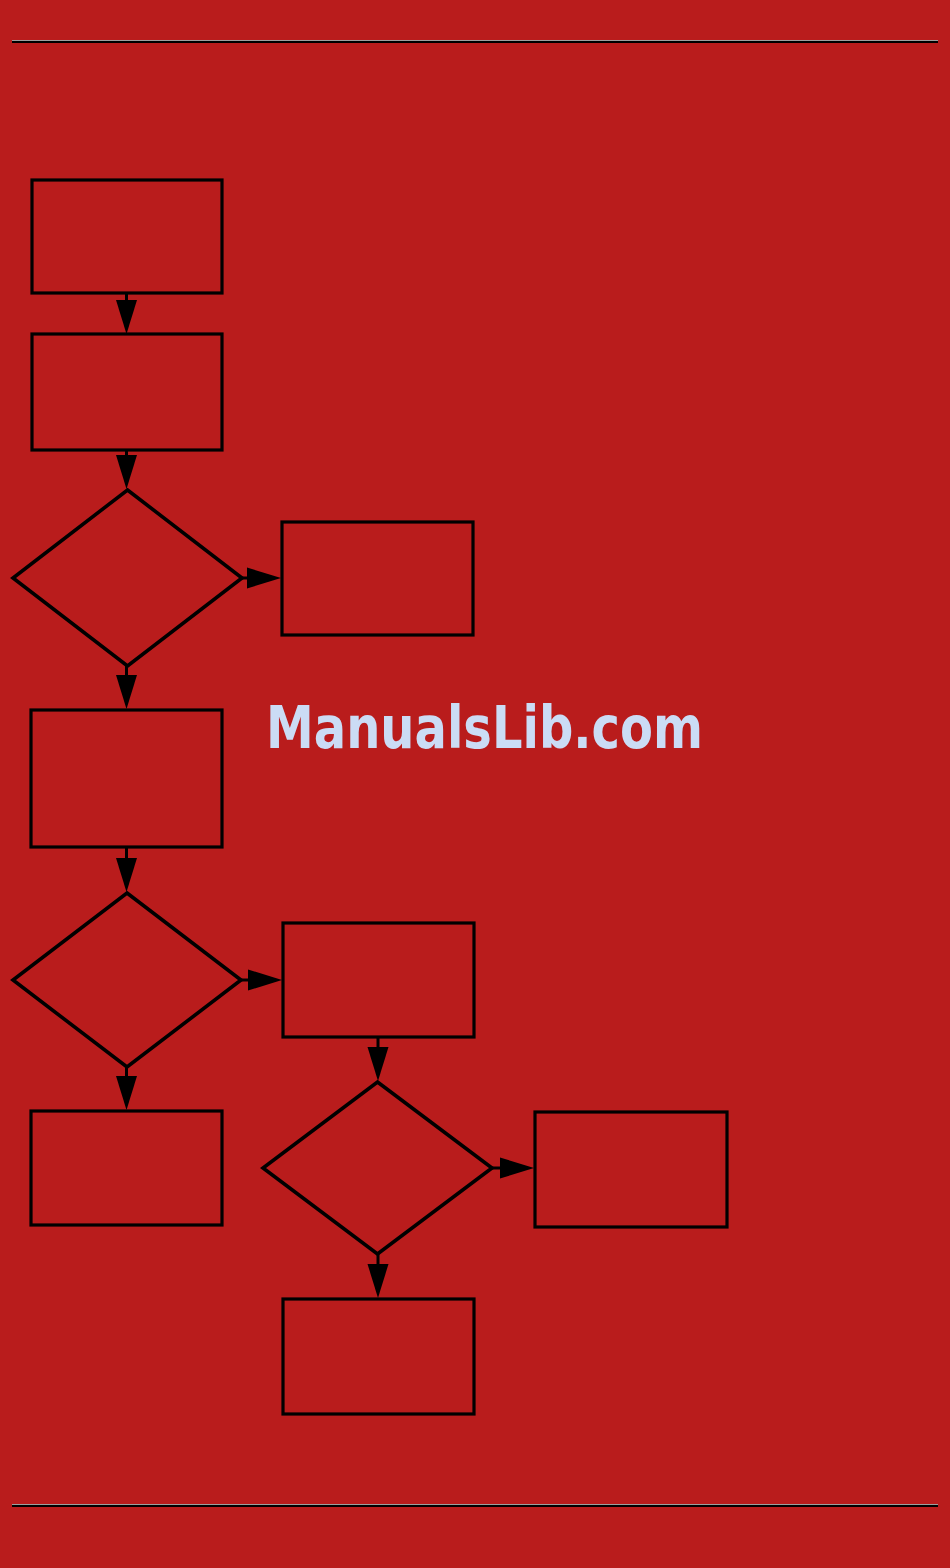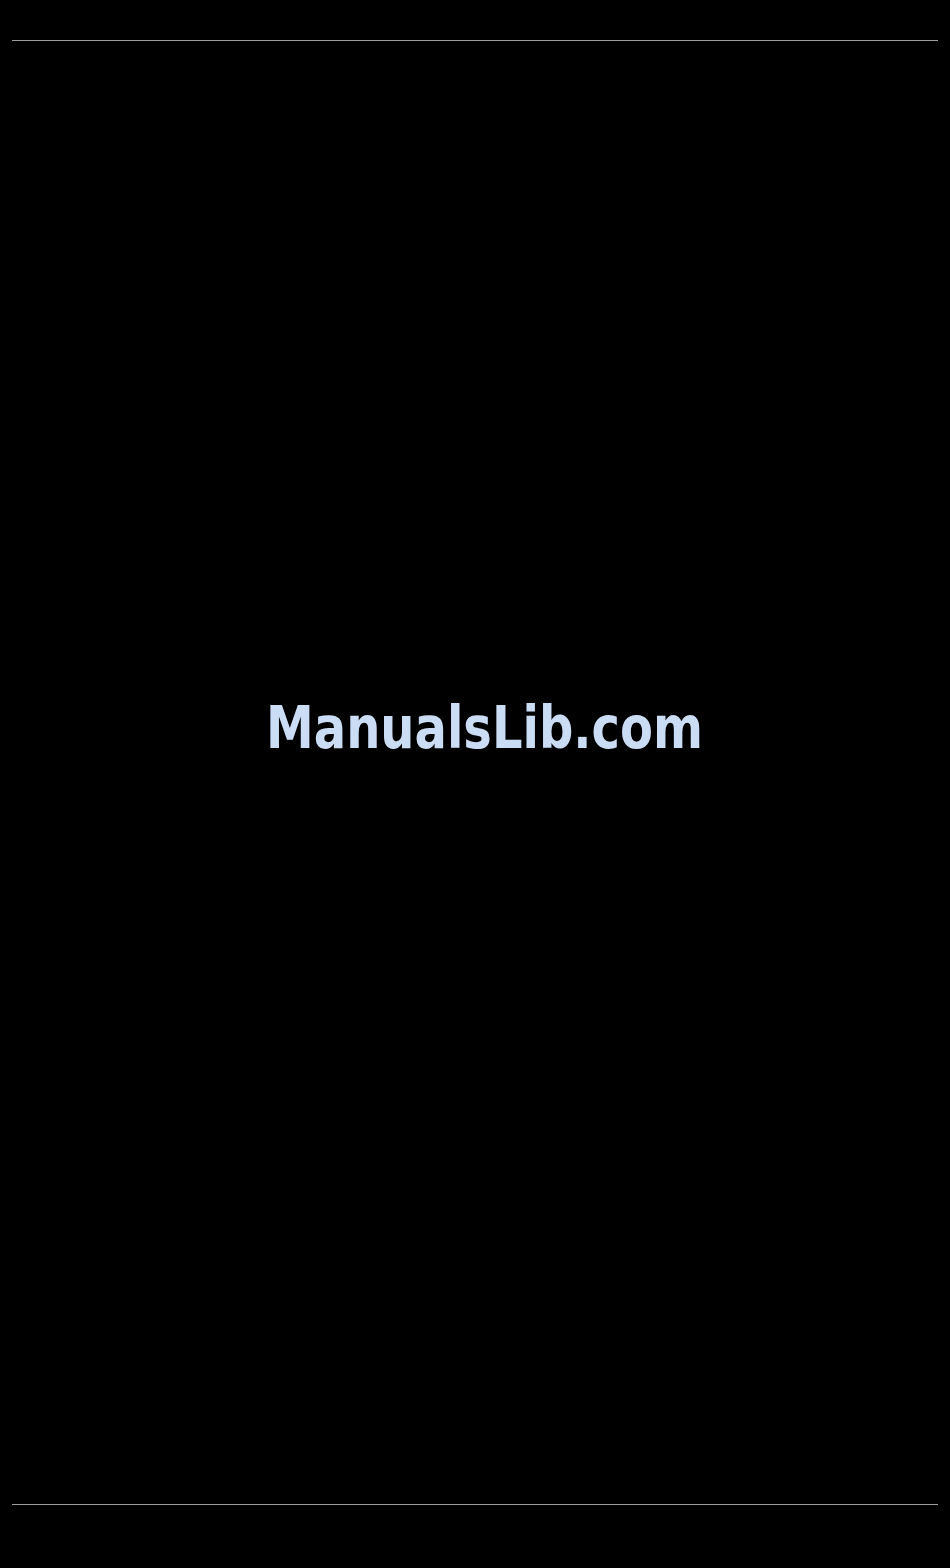--- a/index.html
+++ b/index.html
@@ -5,21 +5,21 @@
   html, body {
     margin: 0;
     padding: 0;
     background: #ffffff;
     font-family: "Liberation Sans", "DejaVu Sans", sans-serif;
   }
   .page {
     position: relative;
     width: 950px;
     height: 1568px;
-    background: #000000;
+    background: #b91c1c;
     overflow: hidden;
   }
   .rule {
     position: absolute;
     left: 12px;
     width: 926px;
     height: 0;
     border-top: 1px solid #9e9e9e;
     border-bottom: 2px solid #000000;
   }

